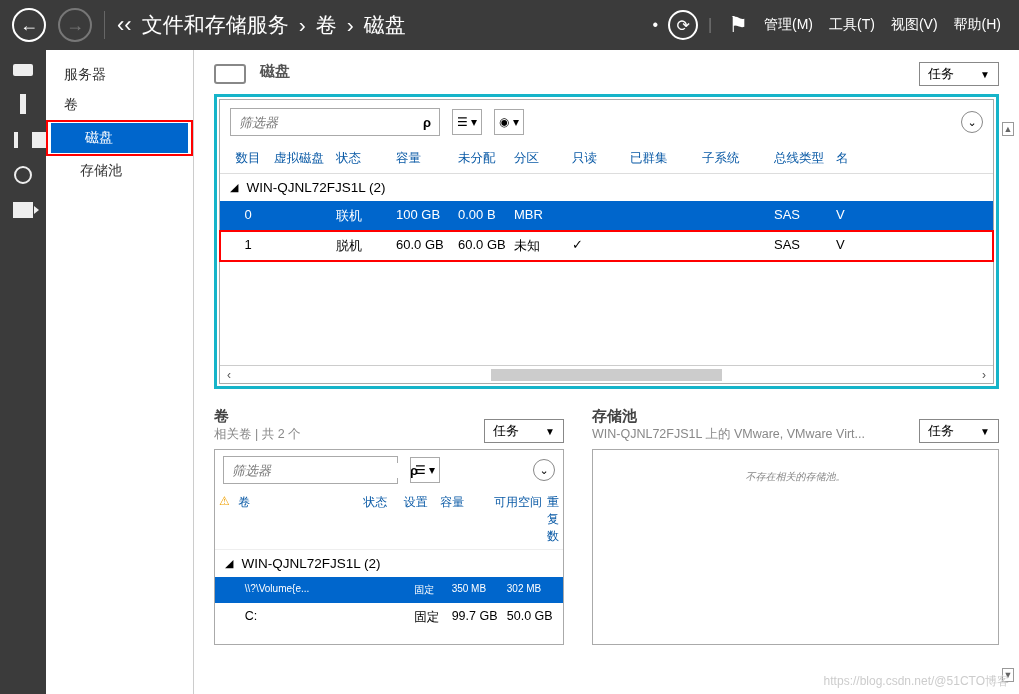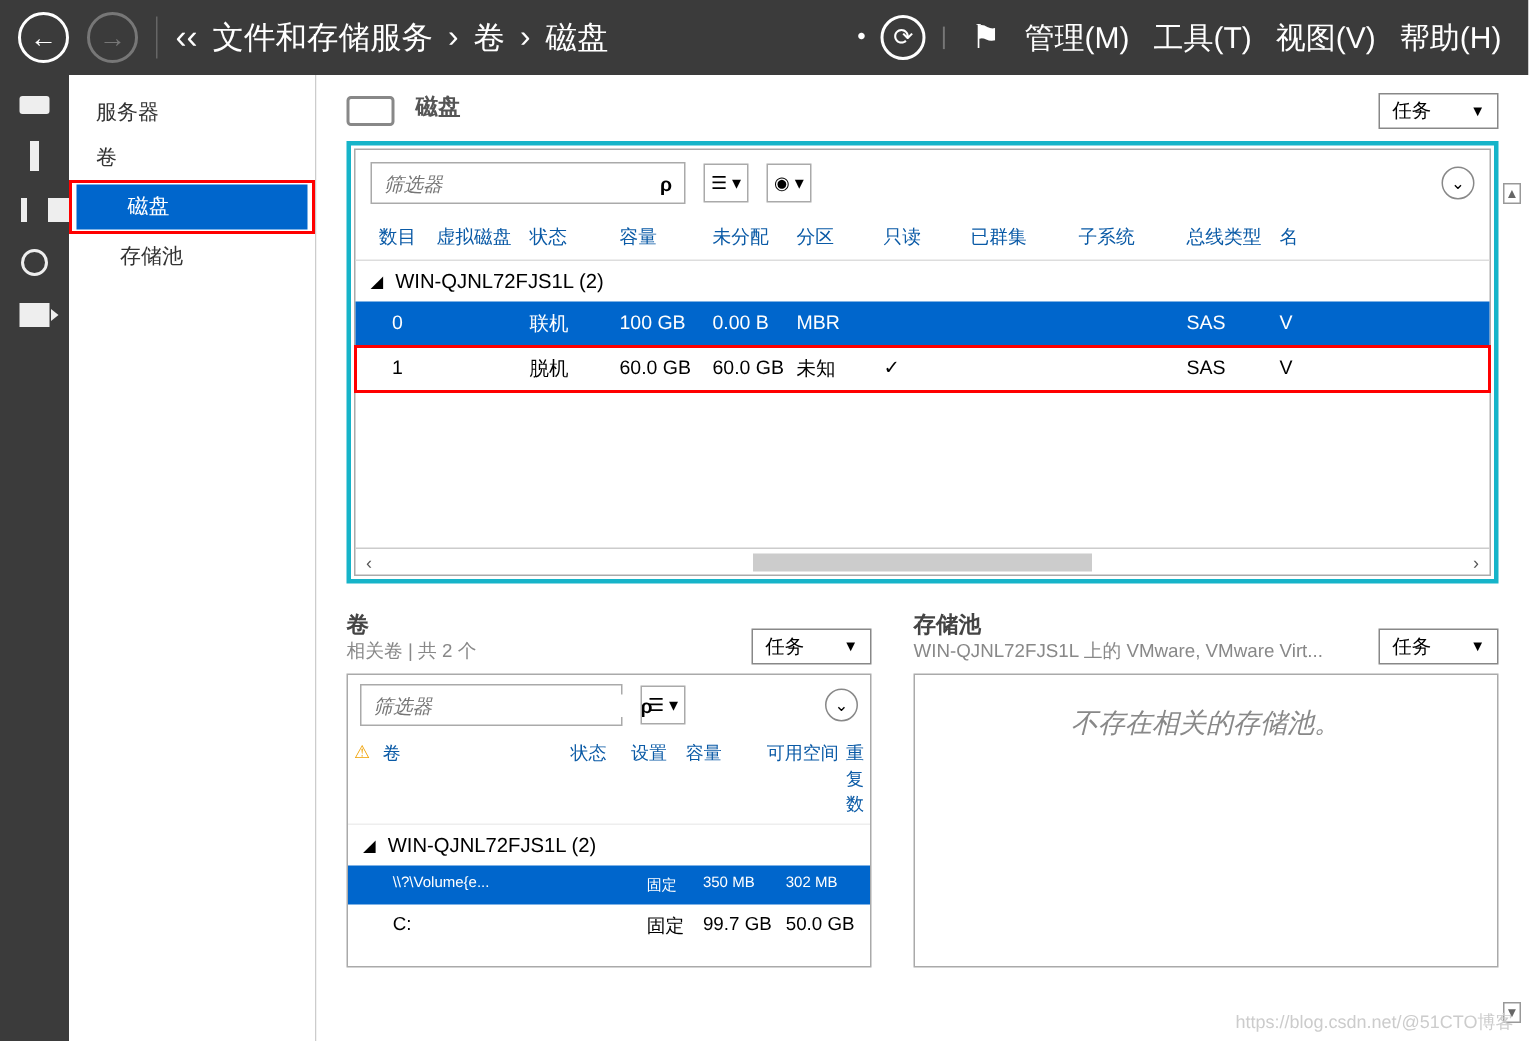--- a/index.html
+++ b/index.html
@@ -9,38 +9,38 @@
 .topbar { height: 50px; background: #3b3b3b; color: #fff; display: flex; align-items: center; }
 .nav-btn { width: 34px; height: 34px; border: 2px solid #fff; border-radius: 50%; display: flex; align-items: center; justify-content: center; margin-left: 12px; font-size: 18px; }
 .nav-btn.disabled { border-color: #777; color: #777; }
 .sep { height: 28px; border-left: 1px solid #666; margin: 0 12px; }
 .breadcrumb { display: flex; align-items: center; font-size: 21px; gap: 10px; }
 .crumb-guillemets { font-size: 22px; }
 .spacer { flex: 1; }
 .top-icons { display: flex; align-items: center; gap: 10px; }
 .circ-btn { width: 30px; height: 30px; border: 2px solid #fff; border-radius: 50%; display: flex; align-items: center; justify-content: center; font-size: 16px; }
 .flag-icon { font-size: 22px; margin: 0 6px; }
-.menu-items { display: flex; gap: 16px; font-size: 20px; margin: 0 18px 0 10px; }
+.menu-items { display: flex; gap: 16px; font-size: 14px; margin: 0 18px 0 10px; }
 .menu-items span { cursor: default; }
 
 
 .body-wrap { display: flex; height: calc(100% - 50px); }
 
 
 .rail { width: 46px; background: #3b3b3b; display: flex; flex-direction: column; align-items: center; gap: 18px; padding-top: 14px; }
 .rail-icon { width: 20px; height: 14px; background: #eee; }
 .rail-icon.tall { width: 6px; height: 20px; }
 .rail-icon.bars { width: 18px; height: 16px; border-left: 4px solid #eee; box-shadow: 8px 0 0 #eee, 14px 0 0 #eee; background: none; }
 .rail-icon.dot { width: 18px; height: 18px; border: 2px solid #eee; border-radius: 50%; background: none; }
 .rail-icon.files { width: 20px; height: 16px; background: #eee; position: relative; }
 .rail-icon.files::after { content: ""; position: absolute; right: -6px; top: 4px; width: 0; height: 0; border-top: 4px solid transparent; border-bottom: 4px solid transparent; border-left: 5px solid #eee; }
 .rail-icon.disk { width: 20px; height: 12px; background: #eee; border-radius: 2px; }
 
 
-.sidenav { width: 165px; border-right: 1px solid #ccc; padding-top: 10px; }
+.sidenav { width: 148px; border-right: 1px solid #ccc; padding-top: 10px; }
 .sidenav .sn-item { padding: 6px 18px; font-size: 14px; color: #333; }
 .sidenav .sn-sub { padding: 6px 18px 6px 34px; font-size: 14px; color: #333; }
 .sidenav .sn-sub.selected { background: #0066cc; color: #fff; margin: 1px 3px; }
 .highlight-red { border: 2px solid red; }
 
 
 .main { flex: 1; padding: 12px 20px 0 20px; overflow: hidden; background: #fff; position: relative; }
 
 
 .section-head { display: flex; align-items: flex-start; gap: 14px; margin-bottom: 8px; }
@@ -87,21 +87,21 @@
 
 .lower-wrap { display: flex; gap: 28px; margin-top: 18px; height: 238px; }
 .low-col { display: flex; flex-direction: column; }
 .low-left { width: 350px; }
 .low-right { flex: 1; }
 .low-head { display: flex; align-items: flex-end; margin-bottom: 6px; }
 .low-head .lt { flex: 1; }
 .low-head .lt .ttl { font-size: 15px; font-weight: 600; color: #444; }
 .low-head .lt .sub { font-size: 12.5px; color: #888; }
 .low-body { border: 1px solid #aaa; flex: 1; display: flex; flex-direction: column; overflow: hidden; }
-.empty-text { text-align: center; color: #888; font-style: italic; padding-top: 20px; font-size: 18px; }
+.empty-text { text-align: center; color: #888; font-style: italic; padding-top: 20px; font-size: 10px; }
 .tbl-head2 { display: flex; font-size: 12px; color: #0a5aa6; padding: 4px 4px; border-bottom: 1px solid #eee; }
 .a-warn { width: 20px; color: #f0a000; }
 .a-vol { width: 130px; }
 .a-state { width: 42px; }
 .a-set { width: 38px; }
 .a-cap { width: 56px; }
 .a-free { width: 55px; }
 .a-rep { flex: 1; }
 
 

